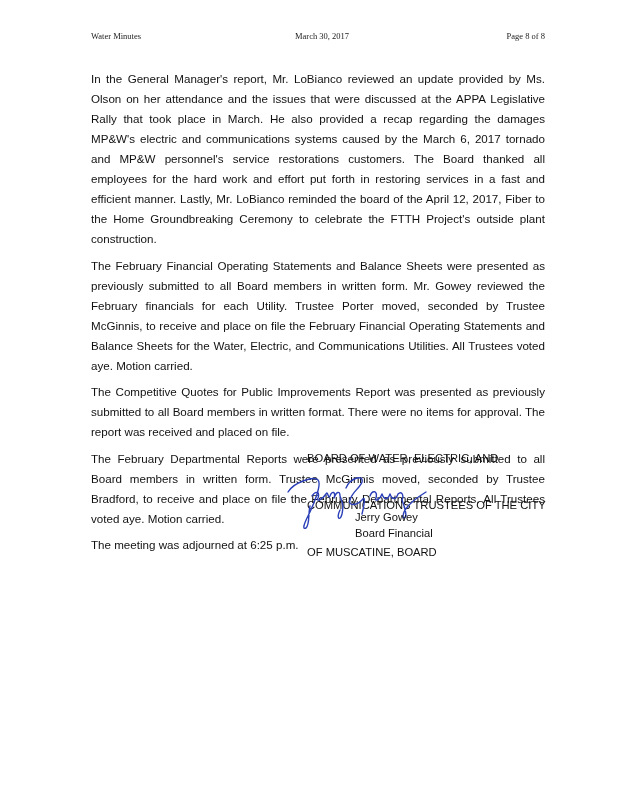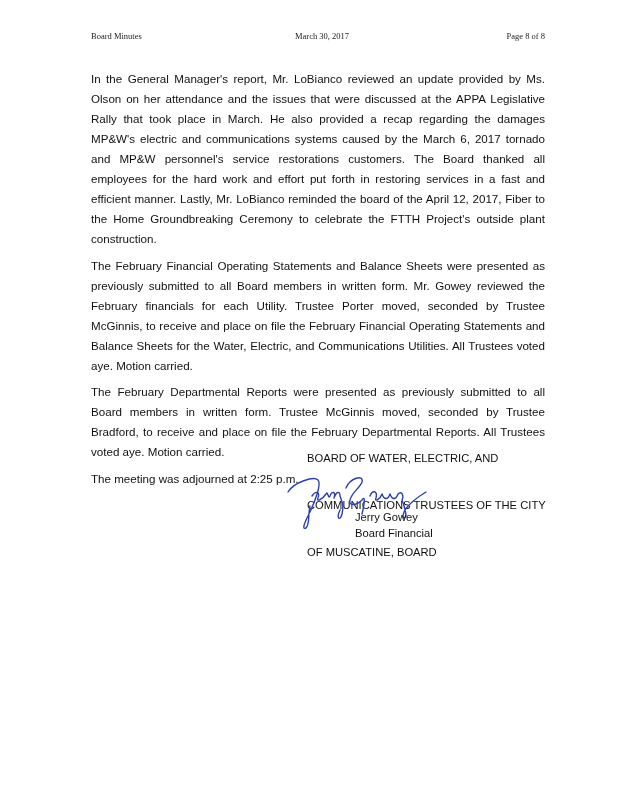--- a/index.html
+++ b/index.html
@@ -18,30 +18,31 @@
   .sig-block .line { display: block; white-space: nowrap; margin-top: 31px; }
   .signature { position: absolute; top: 470px; left: 284px; width: 150px; height: 62px; }
   .signer { position: absolute; top: 510px; left: 307px;
     font-family: "Liberation Sans", sans-serif; font-size: 11.2px; line-height: 15.8px; color: #111; padding-left: 48px; }
   .signer span { display: block; white-space: nowrap; }
 </style>
 </head>
 <body>
 
 <div class="header">
-  <span class="h-left">Board Minutes</span>
+  <span class="h-left">Water Minutes</span>
   <span class="h-center">March 30, 2017</span>
   <span class="h-right">Page 8 of 8</span>
 </div>
 
 <div class="body-text">
   <p>In the General Manager's report, Mr. LoBianco reviewed an update provided by Ms. Olson on her attendance and the issues that were discussed at the APPA Legislative Rally that took place in March. He also provided a recap regarding the damages MP&amp;W's electric and communications systems caused by the March 6, 2017 tornado and MP&amp;W personnel's service restorations customers. The Board thanked all employees for the hard work and effort put forth in restoring services in a fast and efficient manner. Lastly, Mr. LoBianco reminded the board of the April 12, 2017, Fiber to the Home Groundbreaking Ceremony to celebrate the FTTH Project's outside plant construction.</p>
   <p>The February Financial Operating Statements and Balance Sheets were presented as previously submitted to all Board members in written form. Mr. Gowey reviewed the February financials for each Utility. Trustee Porter moved, seconded by Trustee McGinnis, to receive and place on file the February Financial Operating Statements and Balance Sheets for the Water, Electric, and Communications Utilities. All Trustees voted aye. Motion carried.</p>
+  <p>The Competitive Quotes for Public Improvements Report was presented as previously submitted to all Board members in written format. There were no items for approval. The report was received and placed on file.</p>
   <p>The February Departmental Reports were presented as previously submitted to all Board members in written form. Trustee McGinnis moved, seconded by Trustee Bradford, to receive and place on file the February Departmental Reports. All Trustees voted aye. Motion carried.</p>
-  <p>The meeting was adjourned at 2:25 p.m.</p>
+  <p>The meeting was adjourned at 6:25 p.m.</p>
 </div>
 
 <div class="sig-block">
   <span class="line">BOARD OF WATER, ELECTRIC, AND</span>
   <span class="line">COMMUNICATIONS TRUSTEES OF THE CITY</span>
   <span class="line">OF MUSCATINE, BOARD</span>
 </div>
 
 <svg class="signature" viewBox="0 0 150 62" xmlns="http://www.w3.org/2000/svg">
   <g id="sig-strokes" fill="none" stroke="#2a3fb8" stroke-width="1.4" stroke-linecap="round" stroke-linejoin="round">

